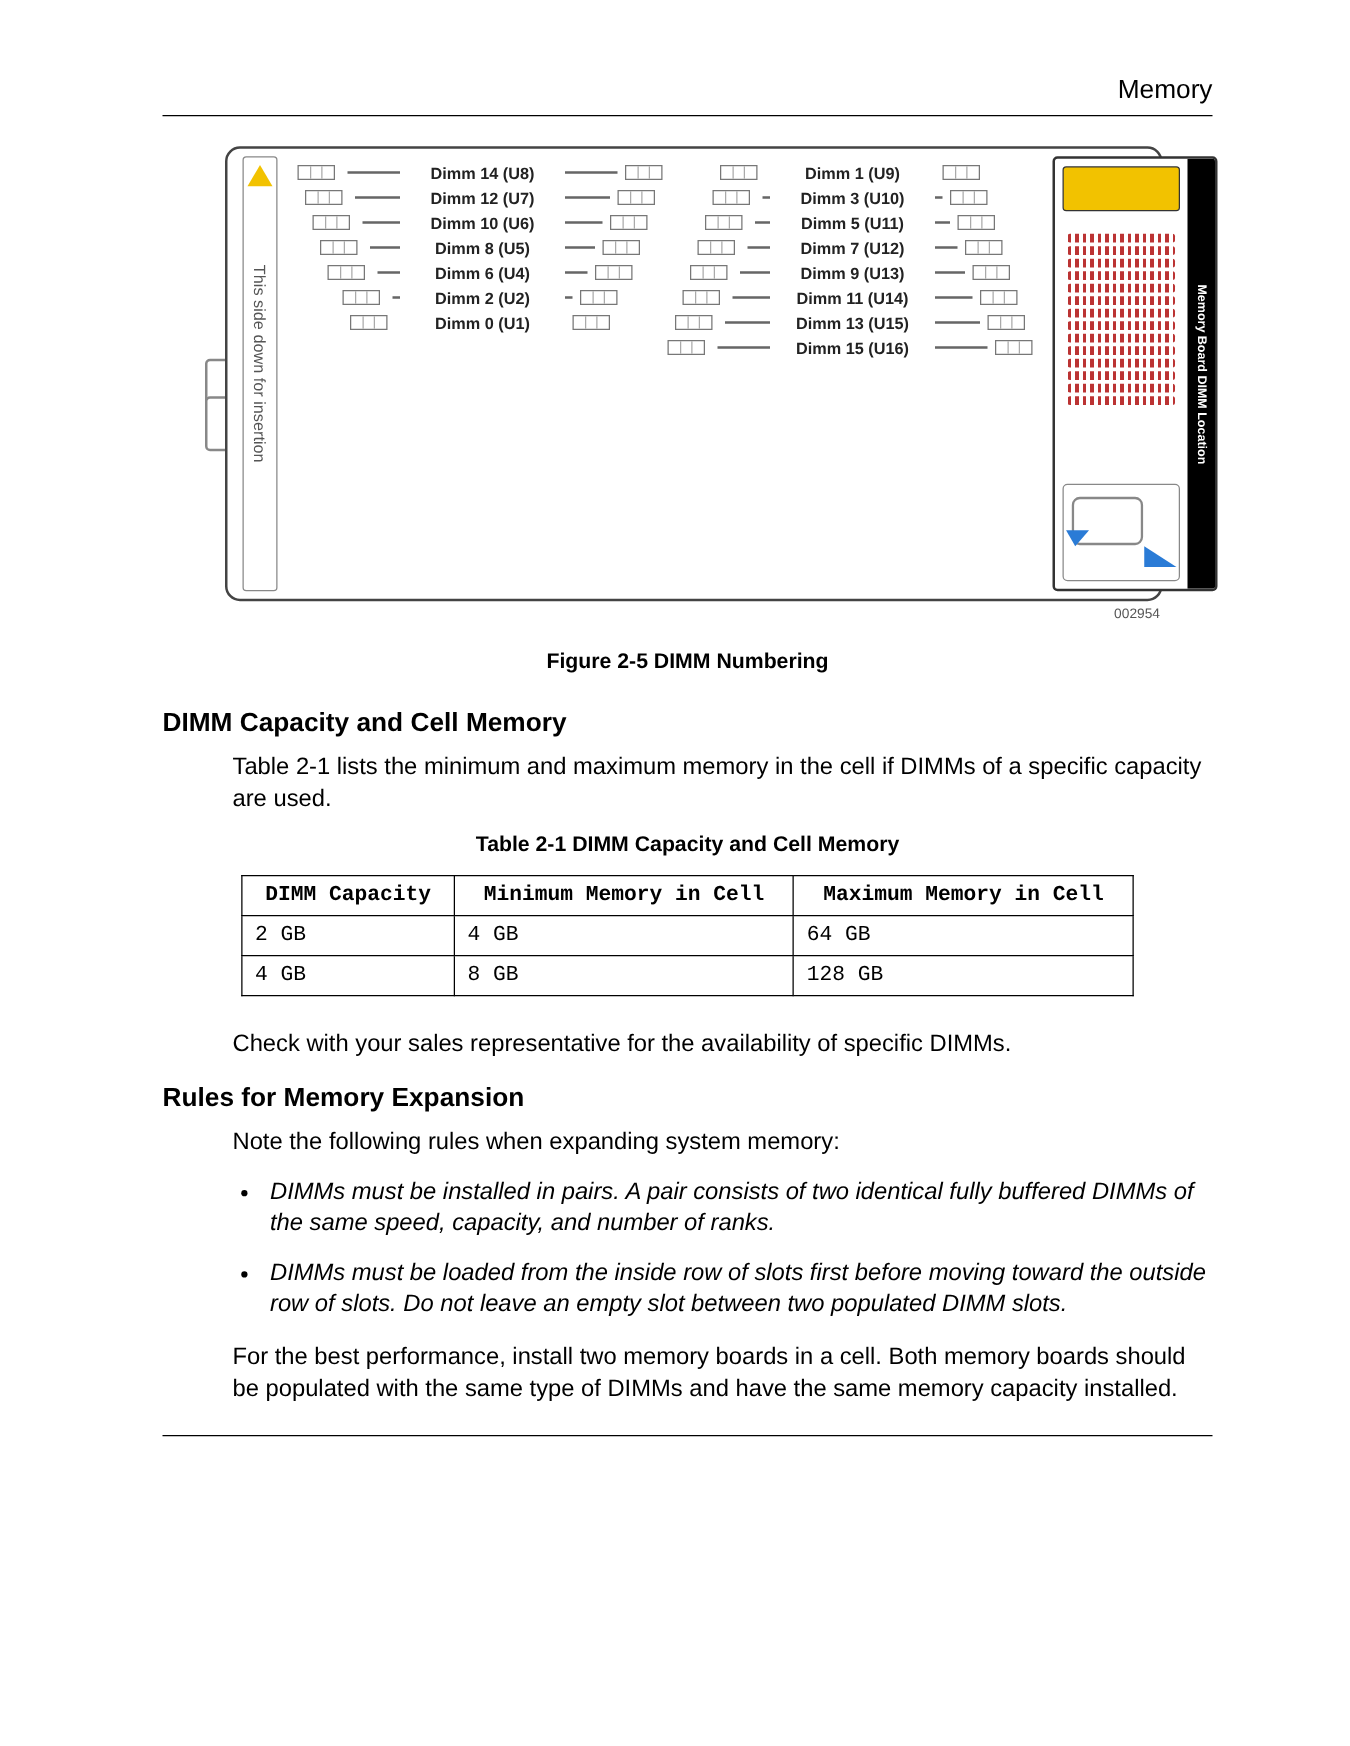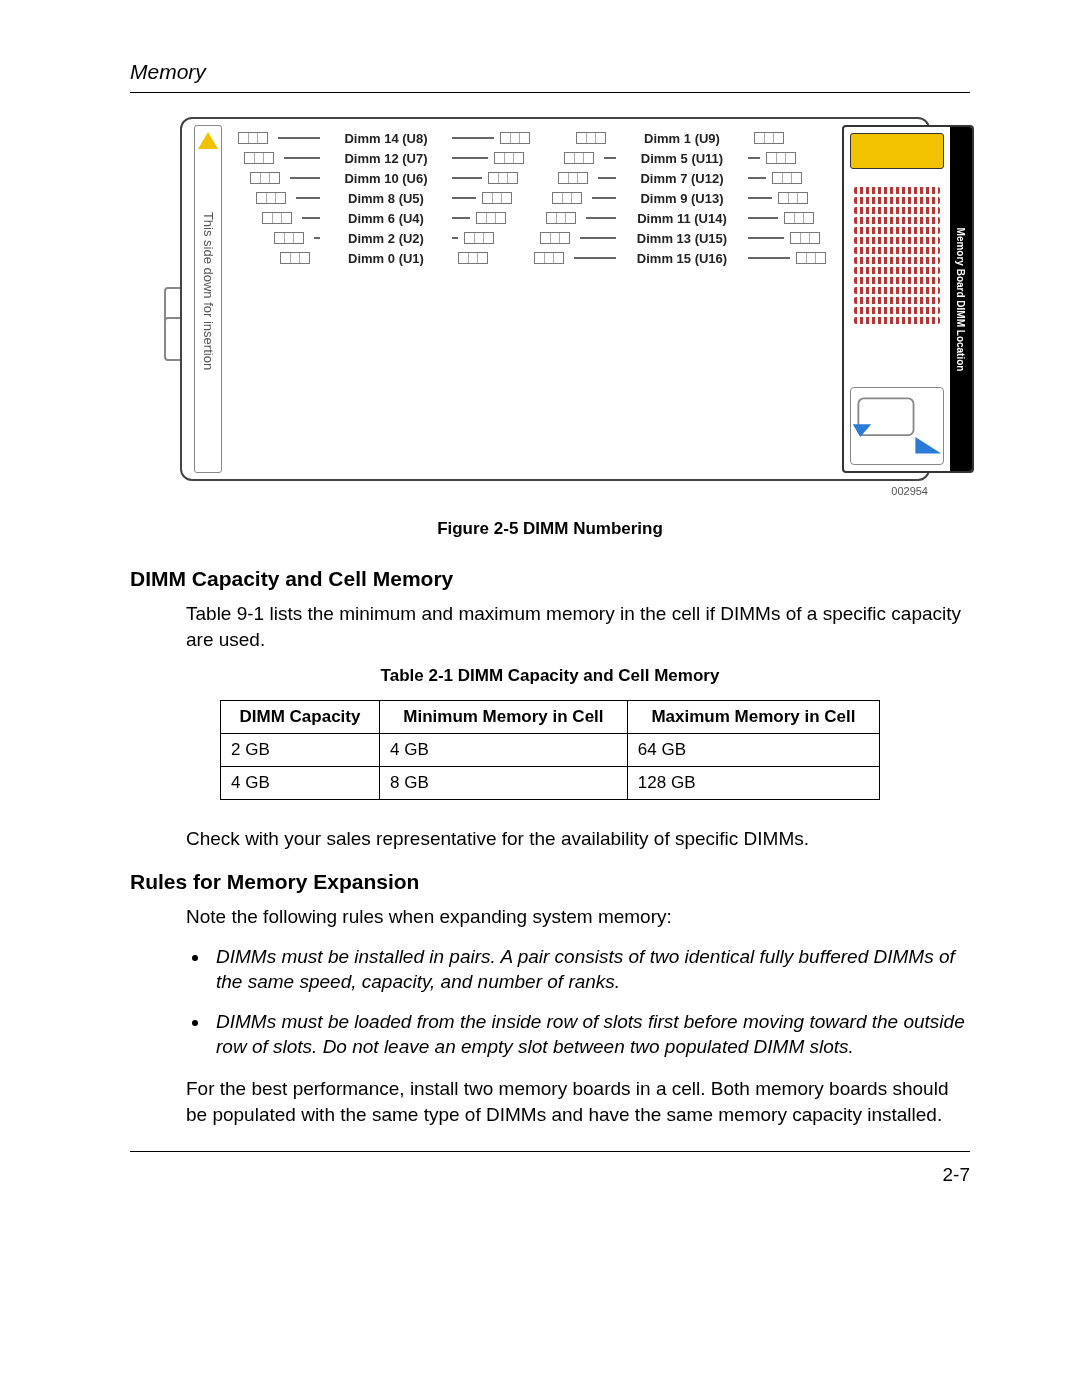--- a/index.html
+++ b/index.html
@@ -10,24 +10,23 @@
     color: #000;
   }
   .page {
     width: 1080px;
     height: 1397px;
     position: relative;
     box-sizing: border-box;
     padding: 60px 110px 40px 130px;
   }
   .header-title {
-    text-align: left;
+    text-align: right;
     font-size: 21px;
     margin-bottom: 8px;
-    font-style: italic;
   }
   .header-rule {
     border: none;
     border-top: 1px solid #000;
     margin: 0 0 24px 0;
   }
 
   
   .diagram-wrap {
     margin: 0 40px 0 50px;
@@ -210,23 +209,24 @@
     margin: 0 0 14px 56px;
   }
   .tbl-caption {
     text-align: center;
     font-weight: bold;
     font-size: 17px;
     margin: 14px 0 14px;
   }
   table.cap {
     border-collapse: collapse;
-    width: 660px;
+    width: 714px;
     margin: 0 auto 26px;
     font-size: 17px;
+    font-family: Liberation Mono, monospace;
   }
   table.cap th, table.cap td {
     border: 1px solid #000;
     padding: 6px 10px;
     text-align: left;
   }
   table.cap th { font-weight: bold; text-align: center; }
 
   ul.rules {
     margin: 0 0 16px 80px;
@@ -402,20 +402,37 @@
                 </div>
                 <div class="slot-bar"></div>
                 <div class="slot-label">Dimm 1 (U9)</div>
                 <div class="slot-bar"></div>
                 <div class="chip">
                   <i></i>
                   <i></i>
                   <i></i>
                 </div>
                 <div style="width:42px"></div>
+              </div>
+              <div class="slot-row">
+                <div style="width:36px"></div>
+                <div class="chip">
+                  <i></i>
+                  <i></i>
+                  <i></i>
+                </div>
+                <div class="slot-bar"></div>
+                <div class="slot-label">Dimm 3 (U10)</div>
+                <div class="slot-bar"></div>
+                <div class="chip">
+                  <i></i>
+                  <i></i>
+                  <i></i>
+                </div>
+                <div style="width:36px"></div>
               </div>
               <div class="slot-row">
                 <div style="width:30px"></div>
                 <div class="chip">
                   <i></i>
                   <i></i>
                   <i></i>
                 </div>
                 <div class="slot-bar"></div>
                 <div class="slot-label">Dimm 5 (U11)</div>
@@ -545,21 +562,21 @@
             </div>
         </div>
       </div>
     </div>
     <div class="diagram-id">002954</div>
   </div>
 
   <div class="fig-caption">Figure 2-5 DIMM Numbering</div>
 
   <h2 class="sect">DIMM Capacity and Cell Memory</h2>
-  <p class="body-text">Table 9-1 lists the minimum and maximum memory in the cell if DIMMs of a specific capacity are used.</p>
+  <p class="body-text">Table 2-1 lists the minimum and maximum memory in the cell if DIMMs of a specific capacity are used.</p>
 
   <div class="tbl-caption">Table 2-1 DIMM Capacity and Cell Memory</div>
 
   <table class="cap">
     <thead>
         <tr id="tbl-head">
           <th>DIMM Capacity</th>
           <th>Minimum Memory in Cell</th>
           <th>Maximum Memory in Cell</th>
         </tr>
@@ -584,14 +601,13 @@
   <p class="body-text">Note the following rules when expanding system memory:</p>
 
   <ul class="rules" id="rules-list">
       <li>DIMMs must be installed in pairs. A pair consists of two identical fully buffered DIMMs of the same speed, capacity, and number of ranks.</li>
       <li>DIMMs must be loaded from the inside row of slots first before moving toward the outside row of slots. Do not leave an empty slot between two populated DIMM slots.</li>
     </ul>
 
   <p class="body-text">For the best performance, install two memory boards in a cell. Both memory boards should be populated with the same type of DIMMs and have the same memory capacity installed.</p>
 
   <hr class="footer-rule">
-  <div class="page-num">2-7</div>
 </div>
 
 </body></html>

